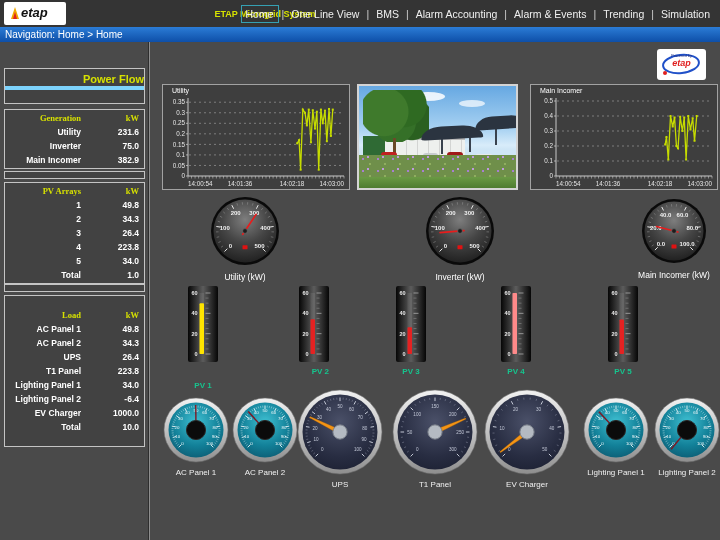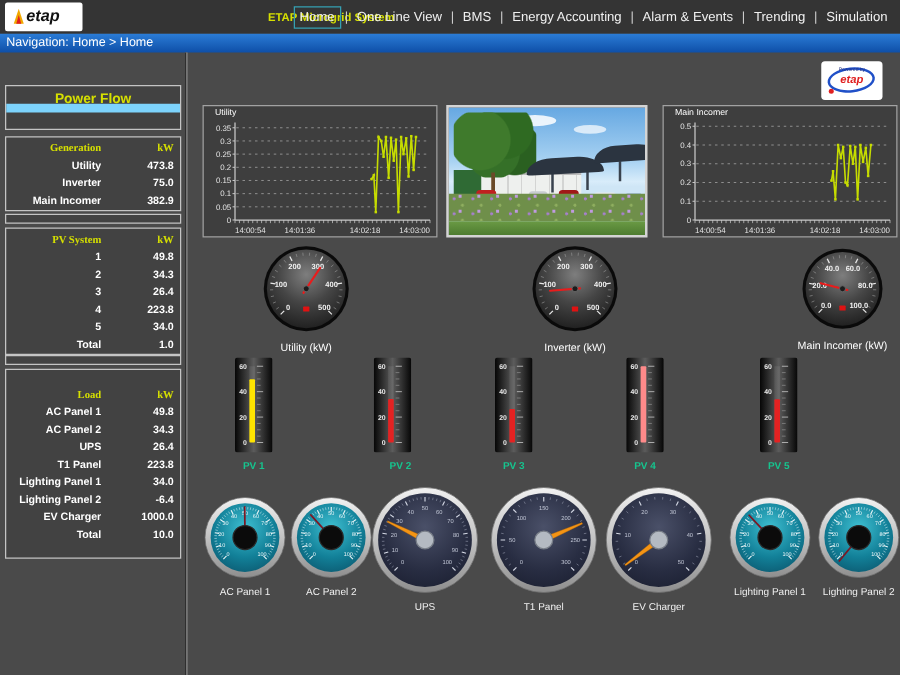--- a/index.html
+++ b/index.html
@@ -25,21 +25,21 @@
 
   
   .navbar { position:absolute; left:0; top:27px; width:720px; height:15px;
             background:linear-gradient(#2b7cd6,#0e4fa8); color:#fff; font-size:10px; line-height:15px; padding-left:5px; }
 
   
   .vdivider { position:absolute; left:148px; top:42px; width:2px; height:498px; background:#8e8e8e; border-left:1px solid #2e2e2e; }
 
   
   .pf-box { position:absolute; left:4px; width:141px; background:#424242; border:1px solid #c4c4c4; }
-  .pf-title { height:21px; line-height:21px; text-align:center; color:#d6e000; font-size:11px; font-weight:bold; border-bottom:7px solid #7dd3fc; }
+  .pf-title { height:21px; line-height:21px; text-align:right; color:#d6e000; font-size:11px; font-weight:bold; border-bottom:4px solid #7dd3fc; }
   .pf-blank { height:13px; }
   .pf-row { display:flex; height:14px; line-height:14px; font-size:8.5px; font-weight:bold; color:#fff; }
   .pf-row .lb { width:76px; text-align:right; }
   .pf-row .vl { flex:1; text-align:right; padding-right:5px; }
   .pf-row.hdr .lb, .pf-row.hdr .vl { color:#d6e000;font-family:Liberation Serif, serif; }
 
   
   .chart { position:absolute; width:188px; height:106px; background:#3e3e3e; border:1px solid #a2a2a2; }
   .chart svg { display:block; }
   .chart-title { position:absolute; left:9px; top:2px; font-size:7px; color:#fff; }
@@ -104,21 +104,21 @@
       <span class="logo-text">etap</span>
     </div>
     <div class="app-title">ETAP Microgrid System</div>
     <div class="menu">
       <span class="mi active">Home</span>
       <span class="sep"></span>
       <span class="mi">One Line View</span>
       <span class="sep"></span>
       <span class="mi">BMS</span>
       <span class="sep"></span>
-      <span class="mi">Energy Accounting</span>
+      <span class="mi">Alarm Accounting</span>
       <span class="sep"></span>
       <span class="mi">Alarm &amp; Events</span>
       <span class="sep"></span>
       <span class="mi">Trending</span>
       <span class="sep"></span>
       <span class="mi">Simulation</span>
     </div>
   </div>
 
   <div class="navbar">
@@ -132,37 +132,37 @@
     <div class="pf-blank"></div>
   </div>
 
   <div class="pf-box" style="top:109px; padding:1px 0;">
     <div class="pf-row hdr">
       <span class="lb">Generation</span>
       <span class="vl">kW</span>
     </div>
     <div class="pf-row">
       <span class="lb">Utility</span>
-      <span class="vl">473.8</span>
+      <span class="vl">231.6</span>
     </div>
     <div class="pf-row">
       <span class="lb">Inverter</span>
       <span class="vl">75.0</span>
     </div>
     <div class="pf-row">
       <span class="lb">Main Incomer</span>
       <span class="vl">382.9</span>
     </div>
   </div>
 
   <div class="pf-box" style="top:171px; height:8px;"></div>
 
   <div class="pf-box" style="top:182px; padding:1px 0;">
     <div class="pf-row hdr">
-      <span class="lb">PV System</span>
+      <span class="lb">PV Arrays</span>
       <span class="vl">kW</span>
     </div>
     <div class="pf-row">
       <span class="lb">1</span>
       <span class="vl">49.8</span>
     </div>
     <div class="pf-row">
       <span class="lb">2</span>
       <span class="vl">34.3</span>
     </div>
@@ -585,21 +585,21 @@
           <text x="41.398824245181615" y="18.716379302515197" text-anchor="middle" font-size="6" font-weight="bold" fill="#f2f2f2">60.0</text>
           <text x="51.272234301010045" y="32.30596239675573" text-anchor="middle" font-size="6" font-weight="bold" fill="#f2f2f2">80.0</text>
           <text x="46.08147545195113" y="48.28147545195113" text-anchor="middle" font-size="6" font-weight="bold" fill="#f2f2f2">100.0</text>
           <line x1="36.874332644514524" y1="33.99475954865942" x2="15.56550309968464" y2="28.523582031032614" stroke="#e81c1c" stroke-width="1.7" stroke-linecap="round"></line>
           <circle cx="33" cy="33" r="2.4" fill="#1c1c1c" stroke="#6a6a6a" stroke-width="0.7"></circle>
           <rect x="30.5" y="46.44" width="5" height="4" rx="0.5" fill="#e01212"></rect>
         </svg></div>
     <div class="gcaption">Main Incomer (kW)</div>
   </div>
 
-  <div class="gblock" style="left:181px; top:286px; width:44px;">
+  <div class="gblock" style="left:181px; top:286px; width:44px;gap:14px;">
     <div><svg width="30" height="76">
           <defs>
             <linearGradient id="mg0" x1="0" y1="0" x2="1" y2="0">
               <stop offset="0%" stop-color="#060606"></stop>
               <stop offset="50%" stop-color="#5c5c5c"></stop>
               <stop offset="100%" stop-color="#060606"></stop>
             </linearGradient>
           </defs>
           <rect x="0" y="0" width="30" height="76" rx="2" fill="url(#mg0)"></rect>
           <rect x="11.5" y="7" width="4.5" height="61" fill="rgba(255,255,255,0.08)"></rect>

